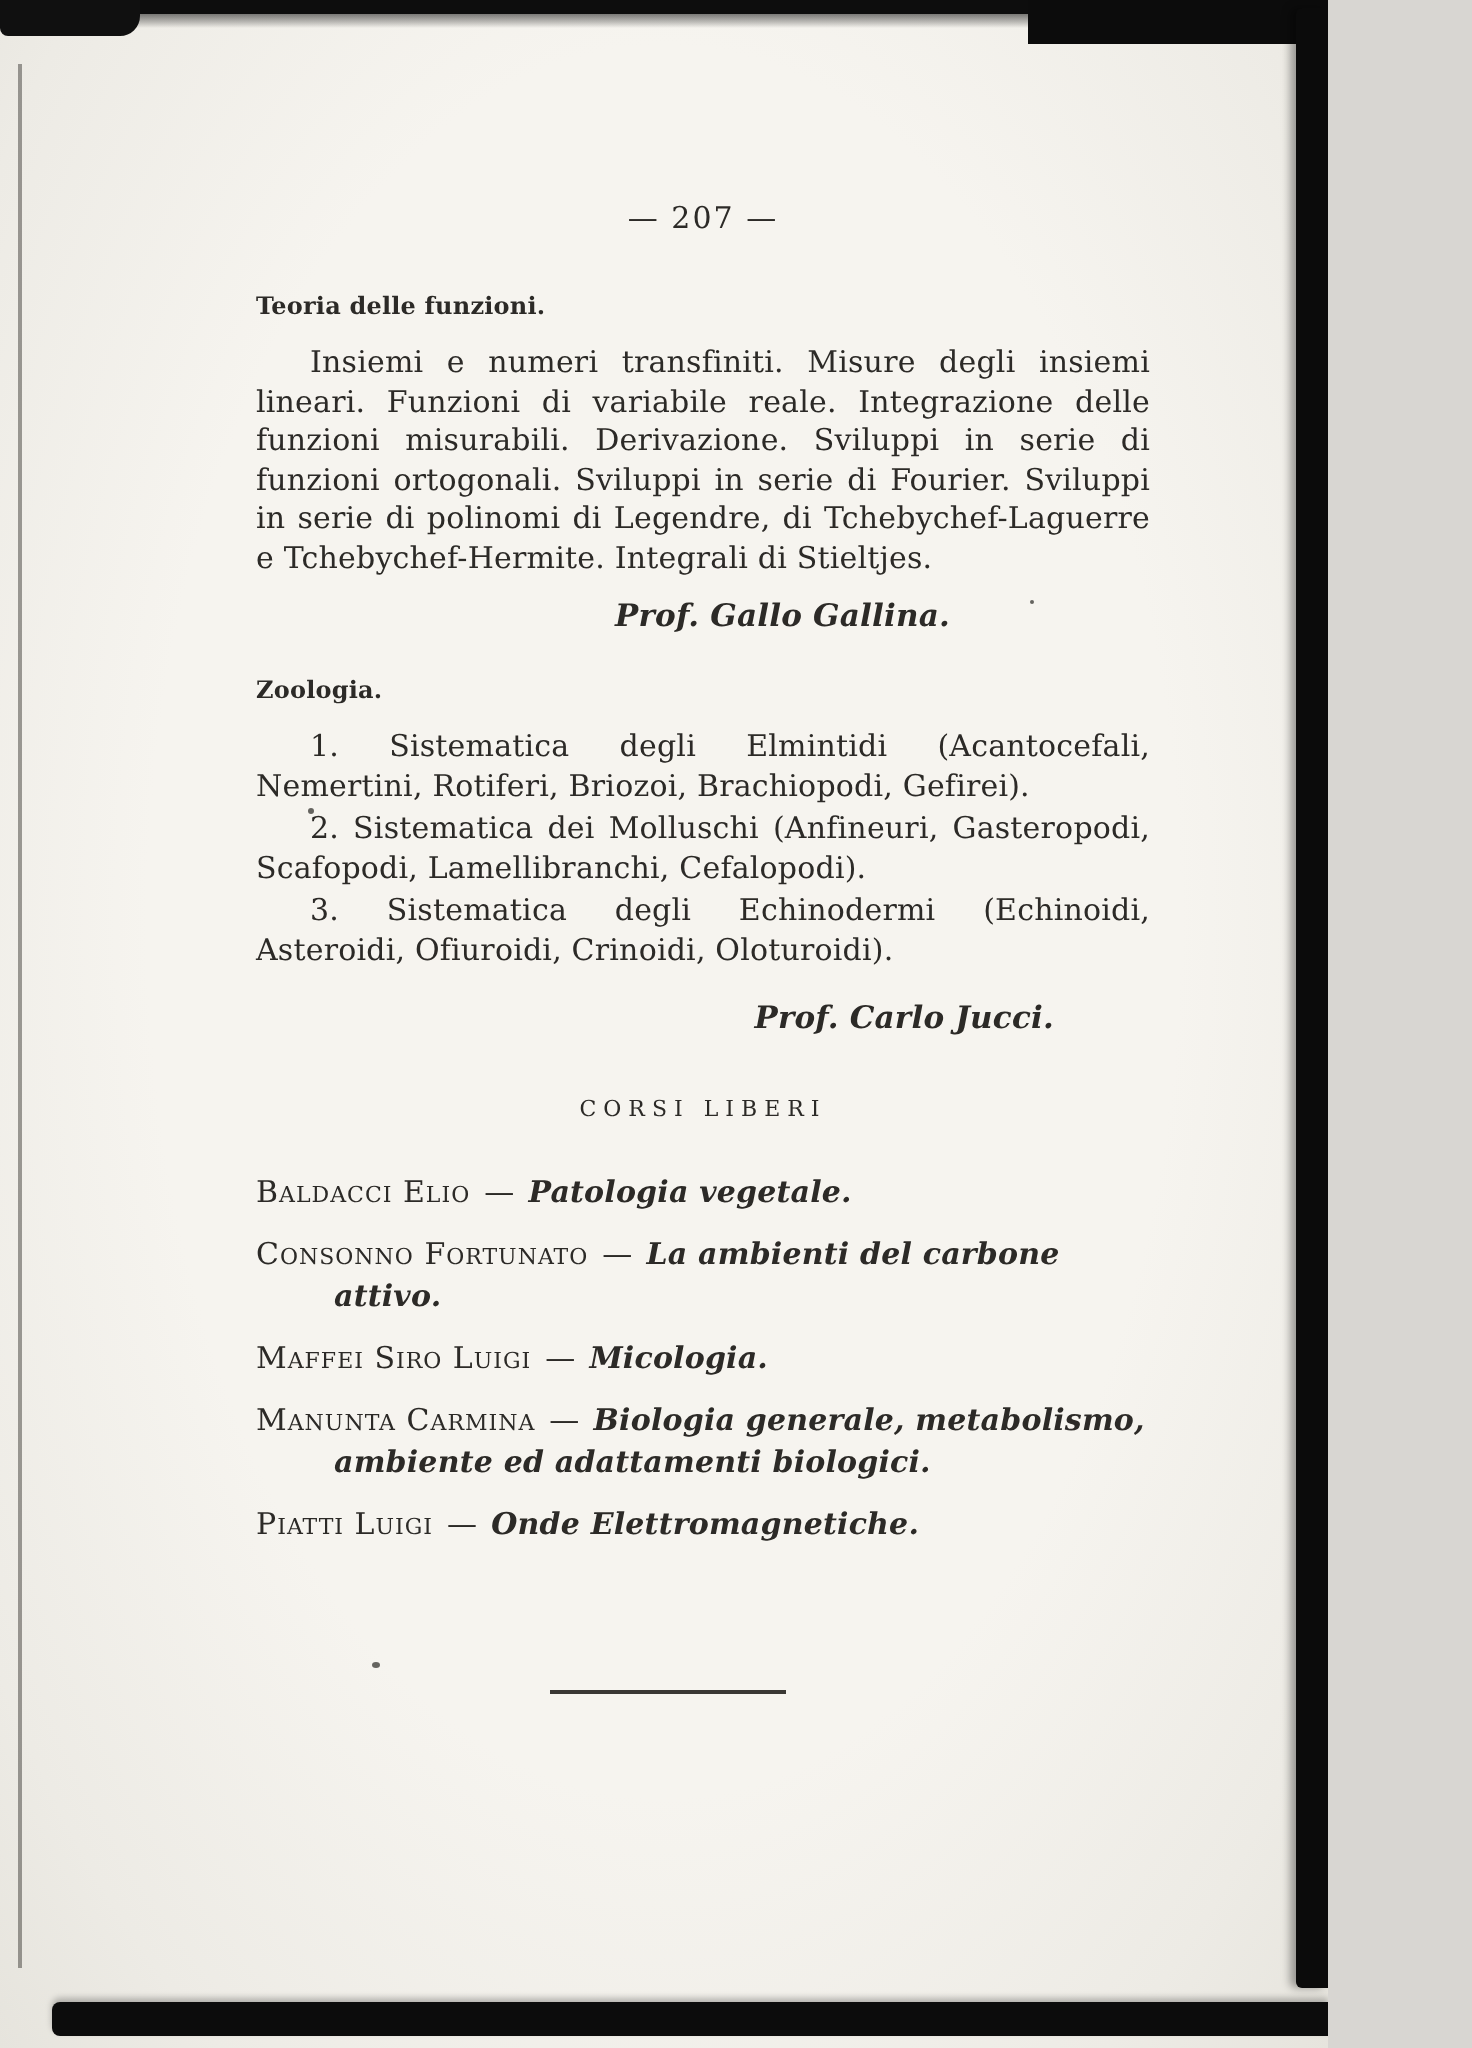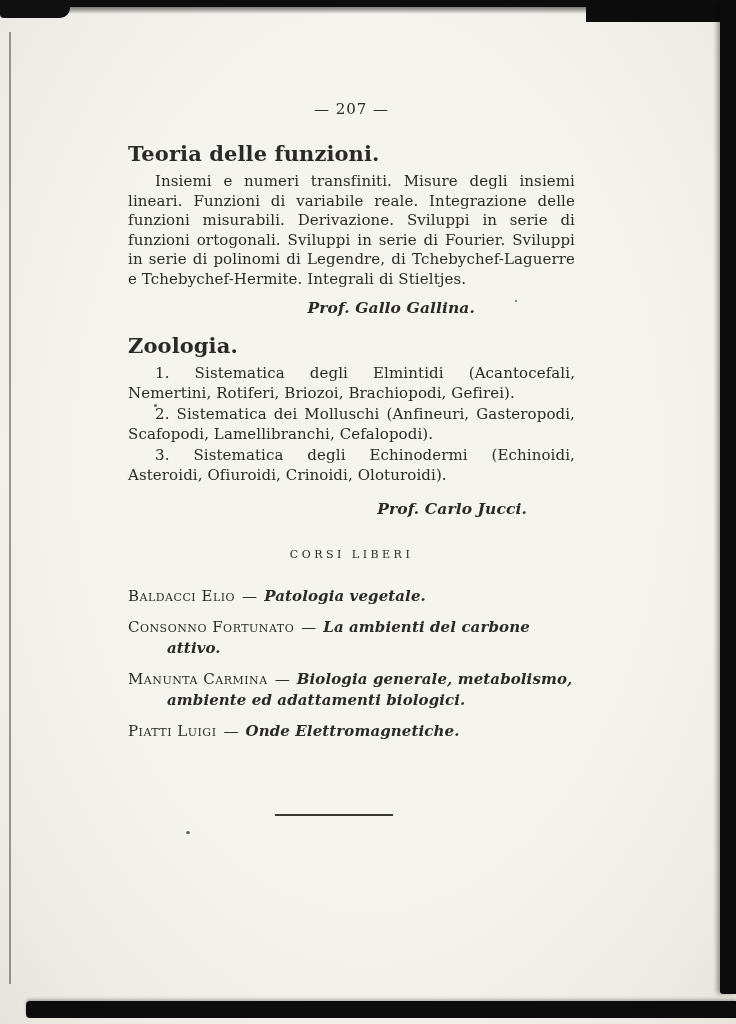--- a/index.html
+++ b/index.html
@@ -3,21 +3,21 @@
 <meta charset="utf-8">
 <style>
   html, body { margin: 0; padding: 0; }
   body {
     width: 736px; height: 1024px;
     background: #d8d6d2;
     font-family: "DejaVu Serif", "Liberation Serif", serif;
   }
   #page {
     position: relative;
-    width: 736px; height: 1024px;
+    width: 664px; height: 1024px;
     overflow: hidden;
     color: #2c2a27;
     background: radial-gradient(ellipse at 50% 45%, #f6f4ef 55%, #edebe5 85%, #e6e4dd 100%);
   }
 
   
   .edge { position: absolute; background: #0e0e0e; }
   .edge-top {
     top: 0; left: 0; right: 0; height: 14px;
     background: linear-gradient(to bottom,
@@ -57,21 +57,21 @@
     line-height: 19.5px;
     letter-spacing: 0.1px;
   }
   .pagenum {
     text-align: center;
     margin-bottom: 24px;
     letter-spacing: 1px;
   }
   .heading {
     font-weight: bold;
-    font-size: 21px;
+    font-size: 12px;
     margin: 0 0 9px 0;
   }
   .para {
     margin: 0;
     text-align: justify;
     text-indent: 1.8em;
   }
   .zoo-item { margin: 0 0 2px 0; }
   .signature {
     font-style: italic;
@@ -139,20 +139,23 @@
 
     <div class="corsi-title">CORSI LIBERI</div>
 
     <div class="course">
       <span class="lecturer">Baldacci Elio</span><span class="dash">—</span><span class="course-title">Patologia vegetale.</span>
     </div>
     <div class="course">
       <span class="lecturer">Consonno Fortunato</span><span class="dash">—</span><span class="course-title">La ambienti del carbone attivo.</span>
     </div>
     <div class="course">
+      <span class="lecturer">Maffei Siro Luigi</span><span class="dash">—</span><span class="course-title">Micologia.</span>
+    </div>
+    <div class="course">
       <span class="lecturer">Manunta Carmina</span><span class="dash">—</span><span class="course-title">Biologia generale, metabolismo, ambiente ed adattamenti biologici.</span>
     </div>
     <div class="course">
       <span class="lecturer">Piatti Luigi</span><span class="dash">—</span><span class="course-title">Onde Elettromagnetiche.</span>
     </div>
 
     <div class="footer-rule"></div>
 
   </div>
 </div>

